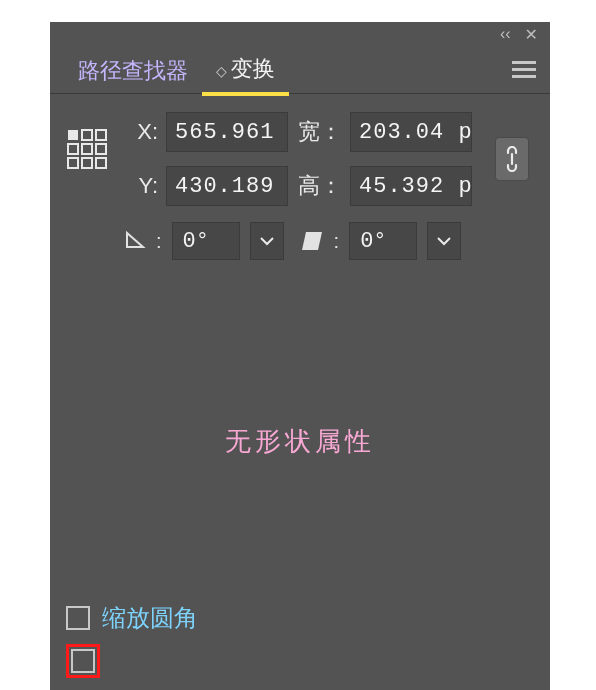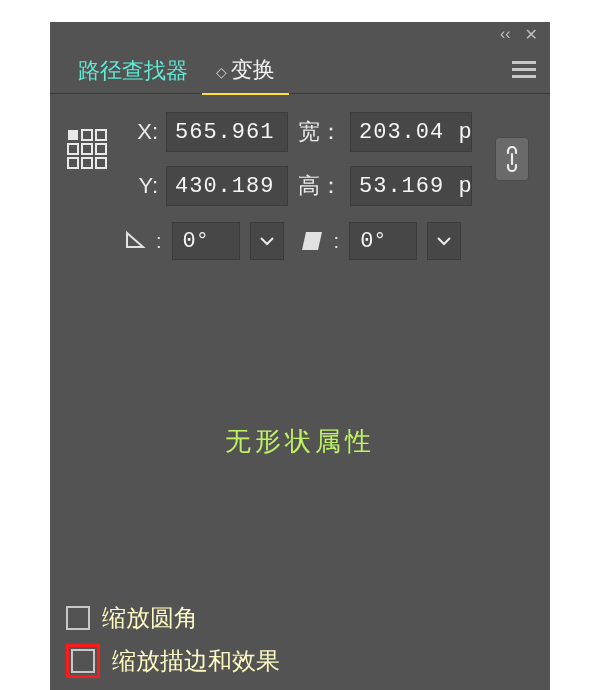--- a/index.html
+++ b/index.html
@@ -31,28 +31,28 @@
   }
   .titlebar span { font-size: 16px; cursor: default; }
   .tabs {
     display: flex;
     align-items: center;
     height: 48px;
     padding: 0 8px 0 14px;
     border-bottom: 1px solid #3a3a3a;
   }
   .tab {
-    color: #5eead4;
+    color: #c4b5fd;
     font-size: 22px;
     padding: 10px 14px 8px 14px;
     cursor: default;
   }
   .tab.active {
     color: #f2f2f2;
-    border-bottom: 2px solid #fde047;
+    border-bottom: 4px solid #fde047;
   }
   .tab .sort {
     font-size: 14px;
     margin-right: 4px;
     color: #d0d0d0;
   }
   .menu-btn {
     margin-left: auto;
     color: #c8c8c8;
     padding: 6px;
@@ -163,34 +163,34 @@
   .shear-ico {
     width: 24px;
     height: 22px;
     margin-left: 6px;
   }
   .empty {
     flex: 1;
     display: flex;
     align-items: center;
     justify-content: center;
-    color: #bef264;
+    color: #f9a8d4;
     font-size: 26px;
     letter-spacing: 4px;
     margin-top: 30px;
   }
   .checks {
     padding-bottom: 2px;
   }
   .check-row {
     display: flex;
     align-items: center;
     gap: 12px;
     font-size: 24px;
-    color: #fef9c3;
+    color: #7dd3fc;
     margin-top: 10px;
   }
   .cb {
     width: 24px;
     height: 24px;
     border: 2px solid #c8c8c8;
     background: transparent;
   }
   .highlight {
     border: 3px solid #ff1a1a;
@@ -244,21 +244,21 @@
         <div class="row">
           <span class="lbl">X:</span>
           <div class="field">565.961 p</div>
           <span class="lbl wide">宽：</span>
           <div class="field">203.04 p</div>
         </div>
         <div class="row">
           <span class="lbl">Y:</span>
           <div class="field">430.189 p</div>
           <span class="lbl wide">高：</span>
-          <div class="field">53.169 p</div>
+          <div class="field">45.392 p</div>
         </div>
       </div>
 
       <div class="link-col">
         <div class="link-btn">
           <svg width="18" height="26" viewBox="0 0 18 26">
             <path d="M5 7 v-2 a4 4 0 0 1 8 0 v2 M5 19 v2 a4 4 0 0 0 8 0 v-2 M9 8 v10" stroke="#eaeaea" stroke-width="2.2" fill="none" stroke-linecap="round"></path>
           </svg>
         </div>
       </div>
@@ -296,18 +296,17 @@
 
     <div class="checks">
       <div class="check-row">
         <div class="cb"></div>
         <span>缩放圆角</span>
       </div>
       <div class="check-row">
         <span class="highlight">
           <div class="cb"></div>
         </span>
-        <span>缩放描边和效果</span>
       </div>
     </div>
 
   </div>
 </div>
 
 </body></html>

